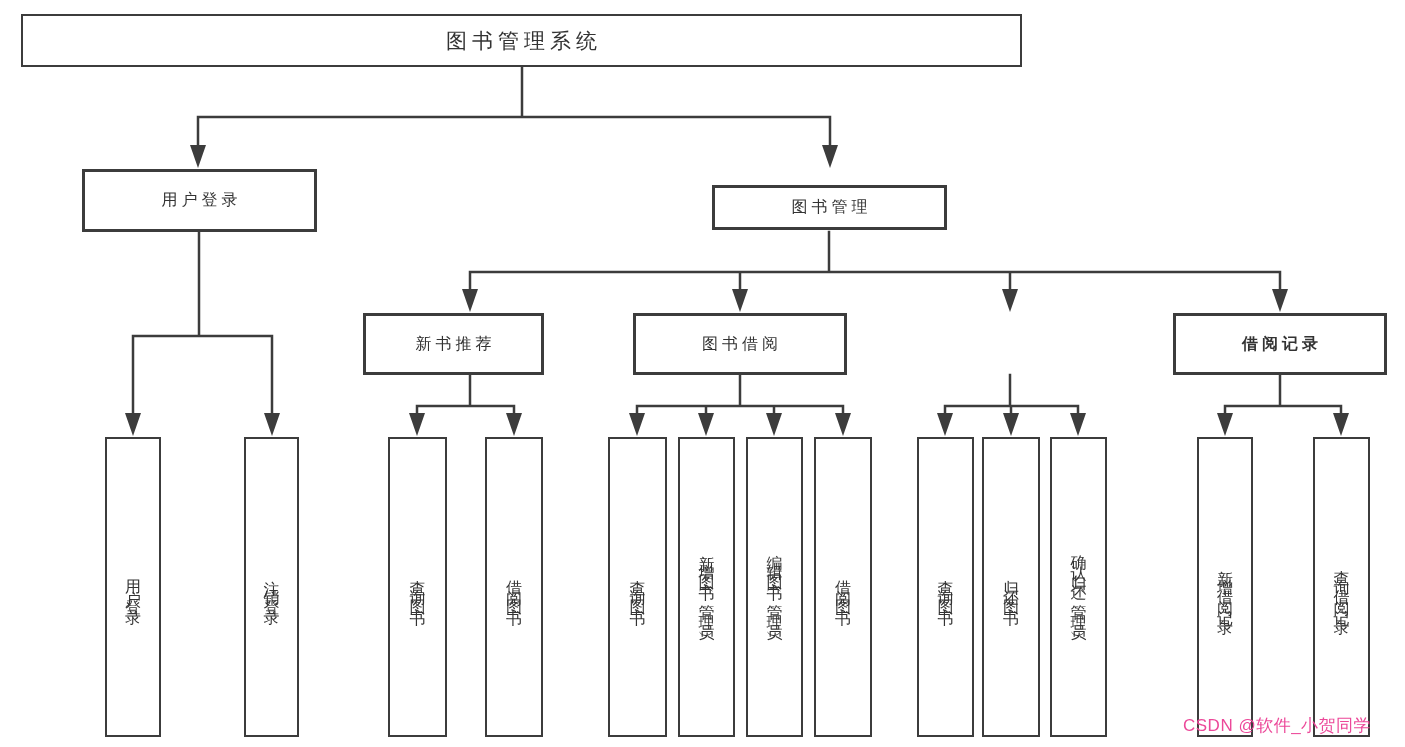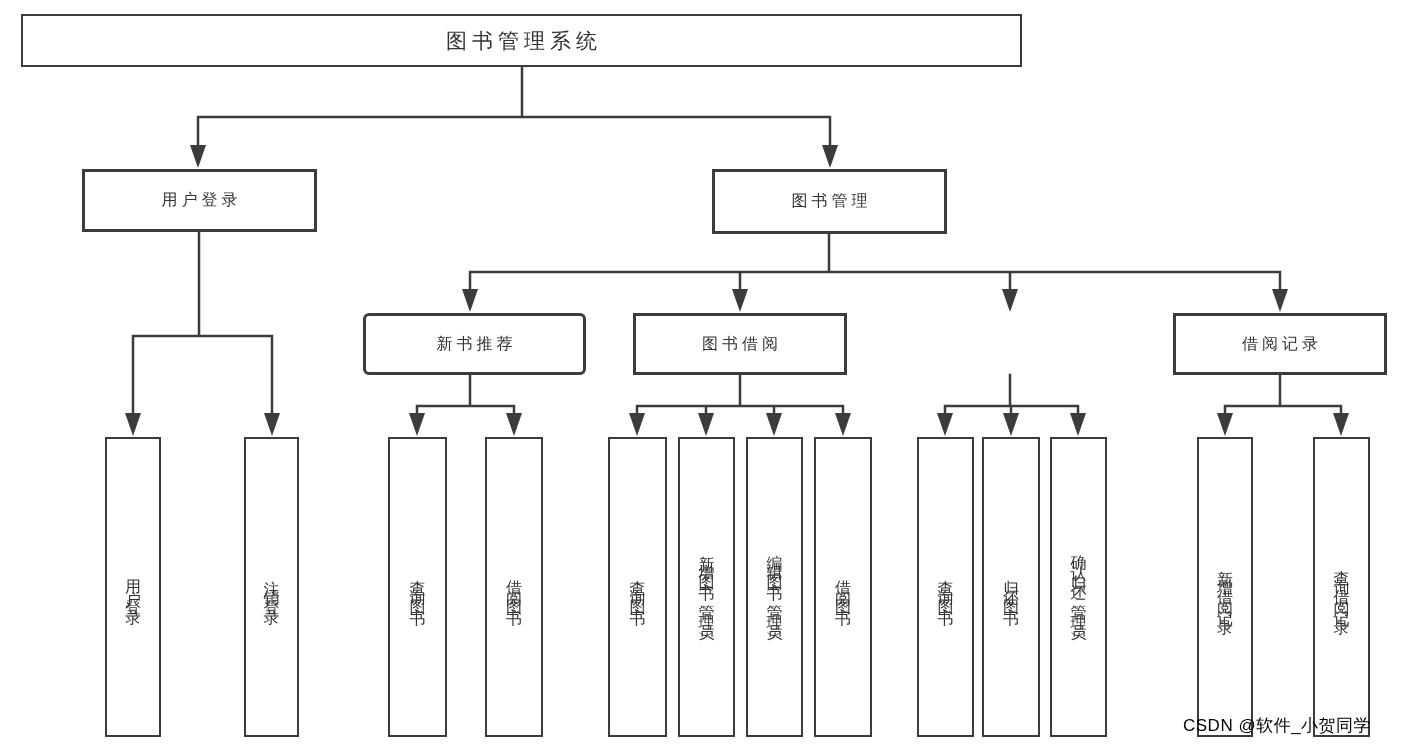--- a/index.html
+++ b/index.html
@@ -37,25 +37,25 @@
   }
   .hbox { }
   #n-root {
     left: 21px; top: 14px; width: 1001px; height: 53px;
     border-width: 2px;
     font-size: 21px;
     letter-spacing: 5px;
     text-indent: 5px;
   }
   #n-user-login { left: 82px;  top: 169px; width: 235px; height: 63px; }
-  #n-book-mgmt  { left: 712px; top: 169px; width: 235px; height: 65px; font-family: Liberation Mono, monospace; }
-  #n-new-book   { left: 363px; top: 313px; width: 223px; height: 62px; border-radius: 6px; }
+  #n-book-mgmt  { left: 712px; top: 185px; width: 235px; height: 45px; font-family: Liberation Mono, monospace; }
+  #n-new-book   { left: 363px; top: 313px; width: 181px; height: 62px; }
   #n-book-borrow{ left: 633px; top: 313px; width: 214px; height: 62px; }
   #n-current    { left: 903px; top: 313px; width: 215px; height: 62px; }
-  #n-records    { left: 1173px;top: 313px; width: 214px; height: 62px; }
+  #n-records    { left: 1173px;top: 313px; width: 214px; height: 62px; font-weight: bold; }
 
   .vcol {
     top: 437px;
     height: 300px;
     border-width: 2.5px;
     writing-mode: vertical-rl;
     text-orientation: mixed;
     letter-spacing: 10px;
     text-indent: 0;
     line-height: 1;
@@ -75,21 +75,21 @@
   #c-rec-add     { left: 1197px; width: 56px; }
   #c-rec-query   { left: 1313px; width: 57px; }
 
   #watermark {
     position: absolute;
     left: 1183px;
     top: 714px;
     z-index: 5;
     font-size: 17px;
     letter-spacing: 0.5px;
-    color: #000000;
+    color: #ec4899;
     white-space: nowrap;
   }
 </style>
 </head>
 <body>
 
 <div id="canvas">
 
   <svg id="connectors" width="1405" height="747" viewBox="0 0 1405 747">
     <g stroke="#3c3c3c" stroke-width="2.5" fill="none" stroke-linecap="square">

